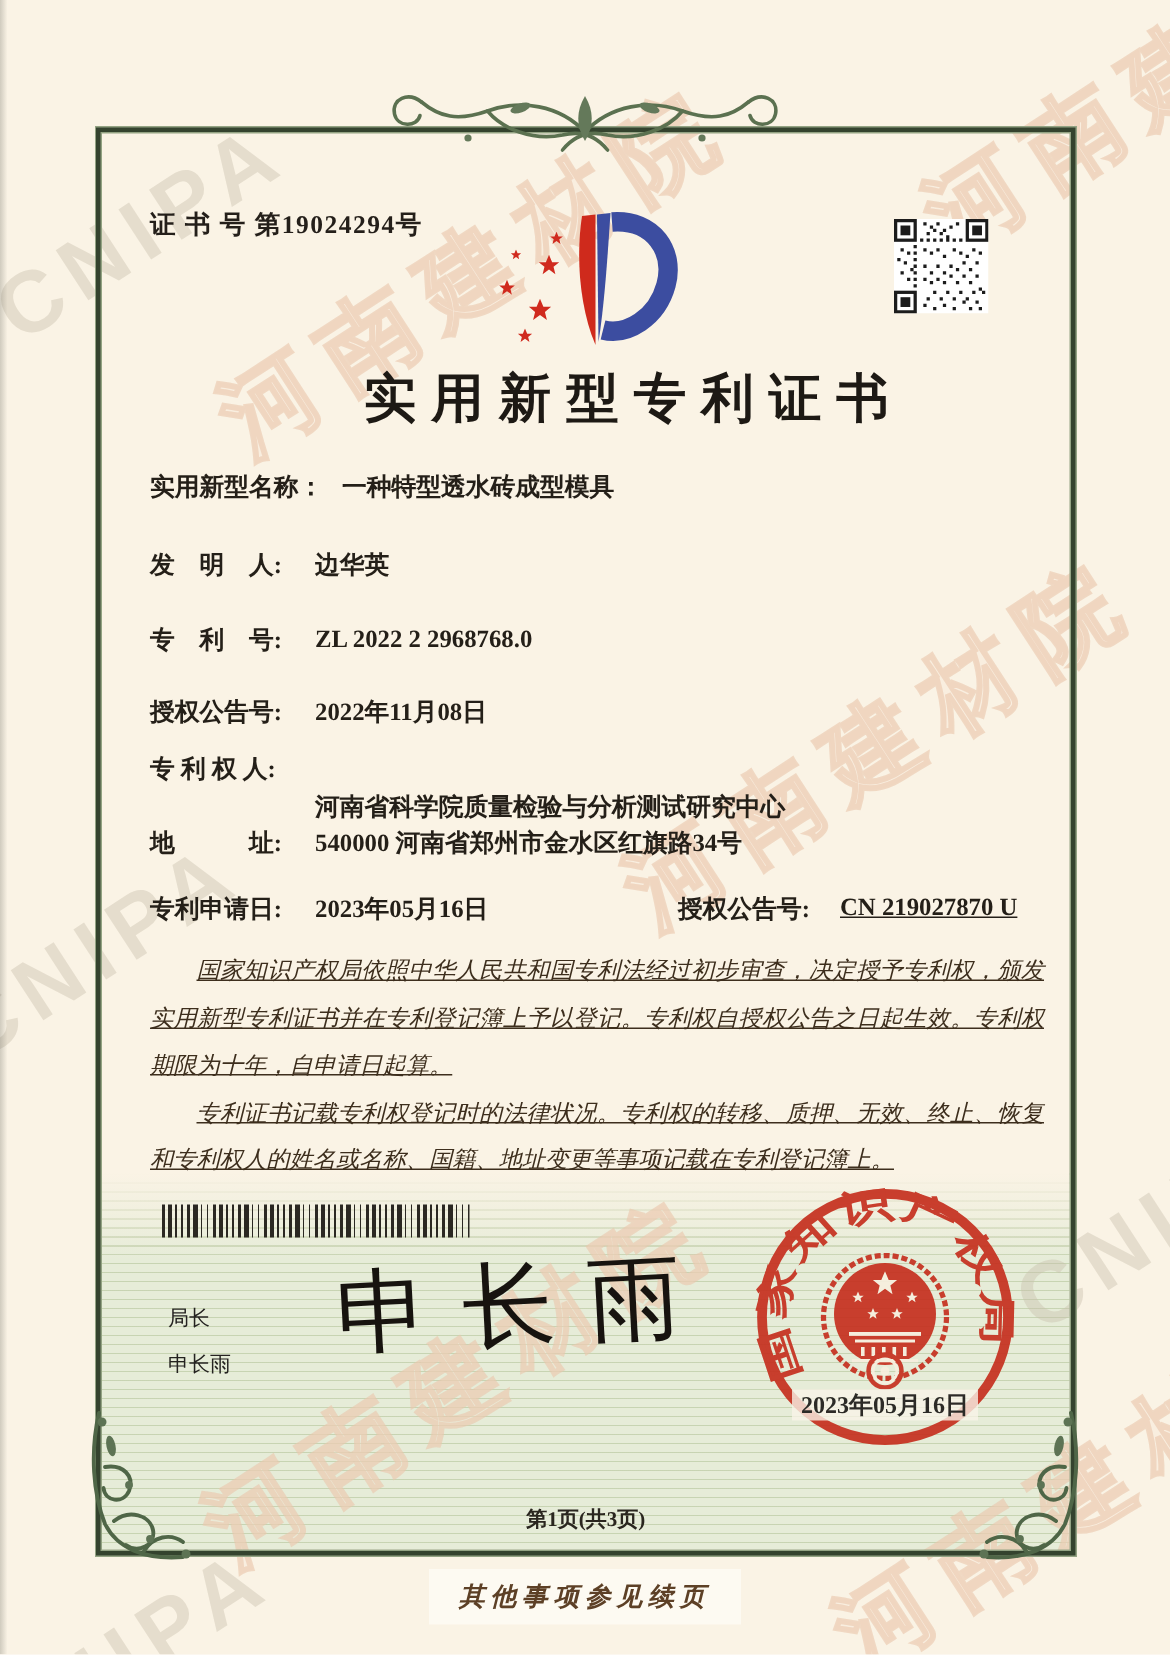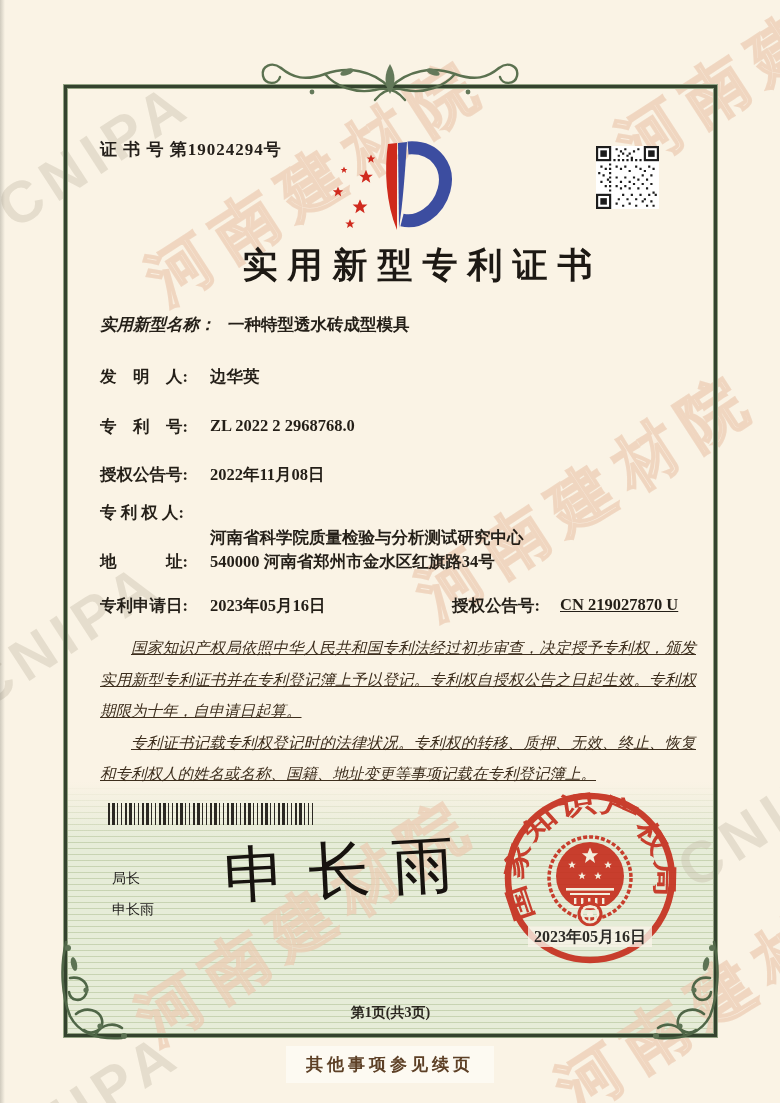--- a/index.html
+++ b/index.html
@@ -34,21 +34,21 @@
   .flabel,.fvalue{font-size:16.5px;font-weight:bold;color:#241f18;white-space:nowrap;}
   .body-text{width:596px;font-size:15.5px;line-height:31.5px;color:#3d2e1d;
     font-style:italic;text-align:justify;}
   .body-text p{margin:0;text-indent:2em;text-decoration:underline;}
   .barcode{width:205px;height:22px;
     background:repeating-linear-gradient(90deg,#2b2822 0 2px,rgba(0,0,0,0) 2px 4px,#2b2822 4px 7px,rgba(0,0,0,0) 7px 9px,#2b2822 9px 10px,rgba(0,0,0,0) 10px 13px,#2b2822 13px 14px,rgba(0,0,0,0) 14px 17px);}
   .sig-role{font-family:"Liberation Sans",sans-serif;font-size:14px;font-weight:normal;color:#242220;}
   .autograph{font-size:62px;letter-spacing:22px;color:#17130f;transform:rotate(-3deg);white-space:nowrap;}
   .page-no{width:655px;left:63px;text-align:center;font-size:14px;font-weight:bold;color:#2a261f;}
   .note-strip{left:50%;transform:translateX(-50%);background:#fdfaf2;padding:7px 20px;}
-  .note-text{font-size:17px;font-weight:bold;color:#5d4026;letter-spacing:4px;white-space:nowrap;}
+  .note-text{font-size:17px;font-weight:bold;font-style:italic;color:#5d4026;letter-spacing:4px;white-space:nowrap;}
   .seal{mix-blend-mode:multiply;opacity:.93;}
 </style>
 </head>
 <body>
 
 <div class="page">
 
   <div class="wm wm-org abs" style="left:130px;top:250px;">河南建材院</div>
   <div class="wm wm-org abs" style="left:600px;top:115px;">河南建材院</div>
   <div class="wm wm-org abs" style="left:400px;top:565px;">河南建材院</div>
@@ -156,21 +156,21 @@
           <rect x="2" y="2" width="3" height="3"></rect>
         <rect x="23" y="1" width="5" height="5" fill="#ffffff"></rect>
           <rect x="24" y="2" width="3" height="3"></rect>
         <rect x="1" y="23" width="5" height="5" fill="#ffffff"></rect>
           <rect x="2" y="24" width="3" height="3"></rect>
       </g>
     </svg>
 
     <div class="abs title" style="top:242px;">实用新型专利证书</div>
 
-    <div class="abs flabel" style="left:100px;top:314px;font-style:italic;">实用新型名称：</div>
+    <div class="abs flabel" style="left:100px;top:314px;">实用新型名称：</div>
     <div class="abs fvalue" style="left:228px;top:314px;">一种特型透水砖成型模具</div>
 
     <div class="abs flabel" style="left:100px;top:366px;">发　明　人:</div>
     <div class="abs fvalue" style="left:210px;top:366px;">边华英</div>
 
     <div class="abs flabel" style="left:100px;top:416px;">专　利　号:</div>
     <div class="abs fvalue" style="left:210px;top:416px;">ZL 2022 2 2968768.0</div>
 
     <div class="abs flabel" style="left:100px;top:464px;">授权公告号:</div>
     <div class="abs fvalue" style="left:210px;top:464px;">2022年11月08日</div>

